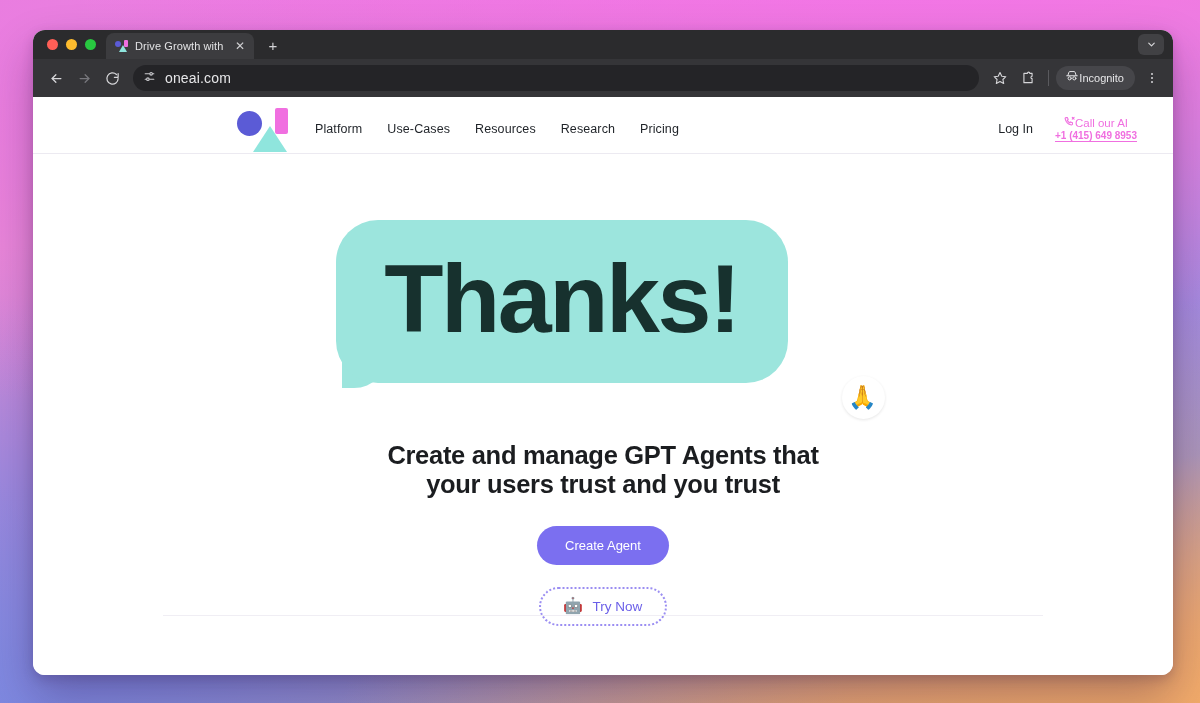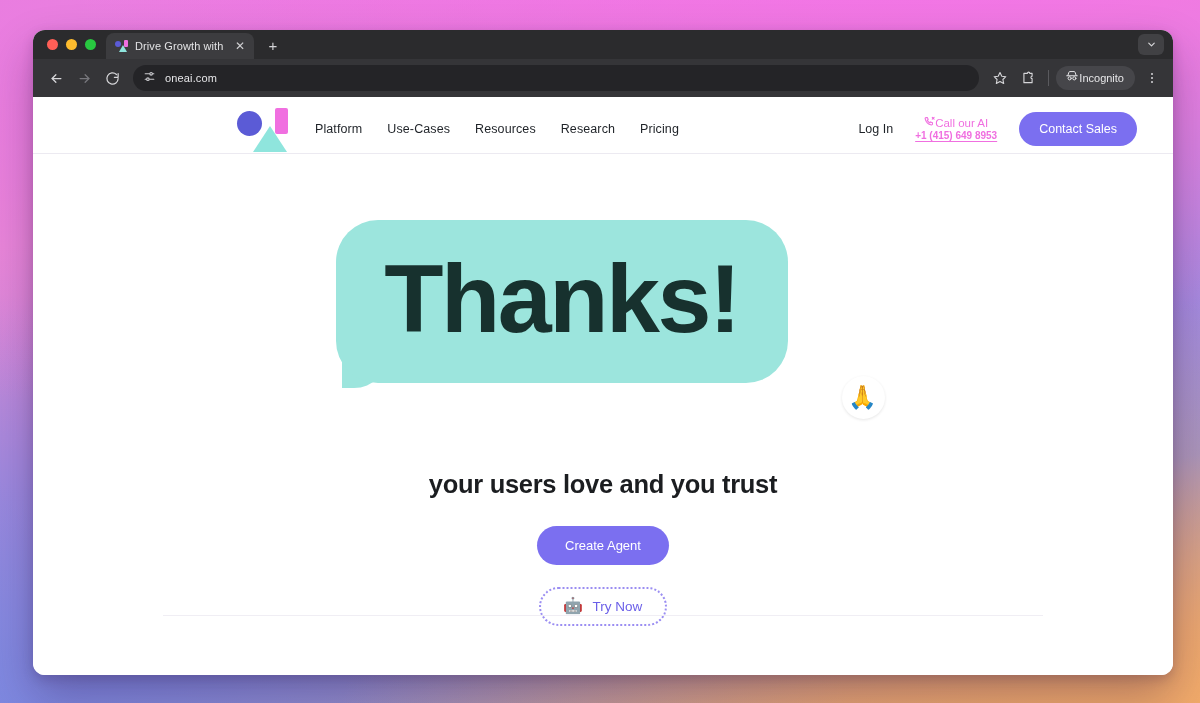--- a/index.html
+++ b/index.html
@@ -145,21 +145,21 @@
     height: 26px;
     margin: 0 6px 0 6px;
     background: #242427;
     border-radius: 14px;
     display: flex;
     align-items: center;
     padding: 0 10px;
     gap: 9px;
   }
   .omnibox-url {
-    font-size: 11px;
+    font-size: 14px;
     color: #e6e6e8;
     letter-spacing: .15px;
   }
   .tb-icon {
     width: 26px; height: 26px;
     display: flex; align-items: center; justify-content: center;
     color: #d6d6d9;
     flex: 0 0 26px;
   }
   .tb-sep {
@@ -510,37 +510,36 @@
                     <path d="M4.5 3.5h3l1.6 4.2-2 1.6a12 12 0 0 0 5.6 5.6l1.6-2 4.2 1.6v3a2 2 0 0 1-2.2 2A17.5 17.5 0 0 1 2.5 5.7a2 2 0 0 1 2-2.2z"></path>
                     <line x1="18" y1="3" x2="22" y2="7"></line>
                     <line x1="22" y1="3" x2="18" y2="7"></line>
                   </svg>
               </span>
               <span>Call our AI</span>
             </div>
             <a class="call-ai-phone">+1 (415) 649 8953</a>
           </div>
 
-          <button class="contact-sales">Contact Sales</button>
         </div>
       </div>
 
       <div class="hero">
 
         <div class="bubble-wrap">
           <div class="bubble-tail"></div>
           <div class="bubble">
             <span class="bubble-text">Thanks!</span>
           </div>
           <div class="emoji-badge">🙏</div>
         </div>
 
         <h1 class="headline">
-          <br>
-          <span class="strong">your users love</span><span> and </span><span class="strong">you trust</span>
+          <span>Create and manage GPT Agents that</span><br>
+          <span class="strong">your users trust</span><span> and </span><span class="strong">you trust</span>
         </h1>
 
         <div class="cta-row">
           <button class="btn-primary">Create Agent</button>
           <button class="btn-secondary">
             <span class="robot-emoji">🤖</span>
             <span>Try Now</span>
           </button>
         </div>
       </div>

